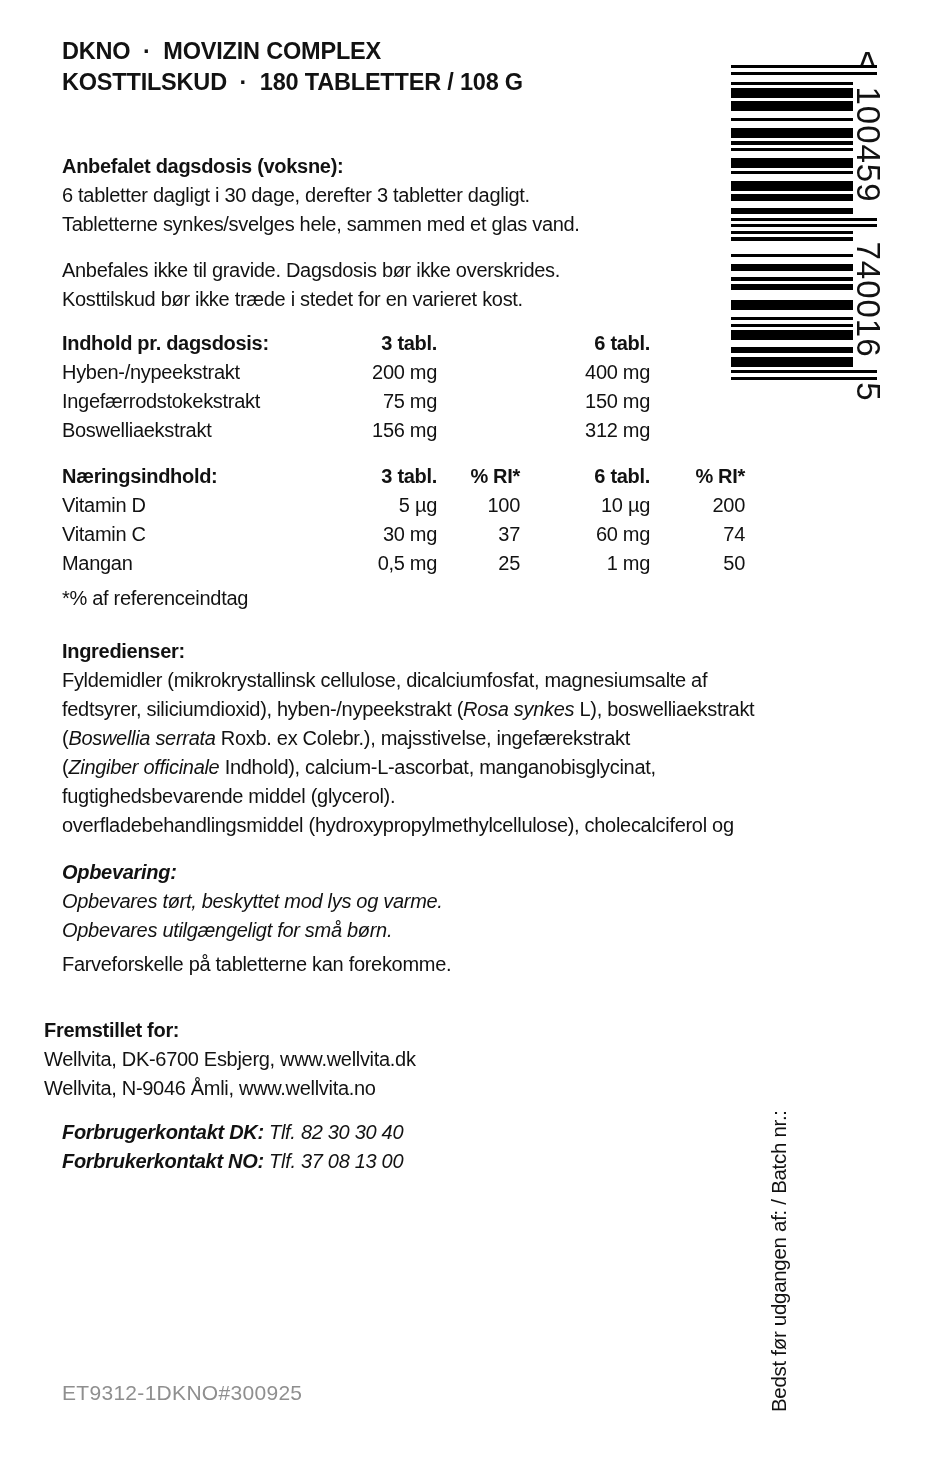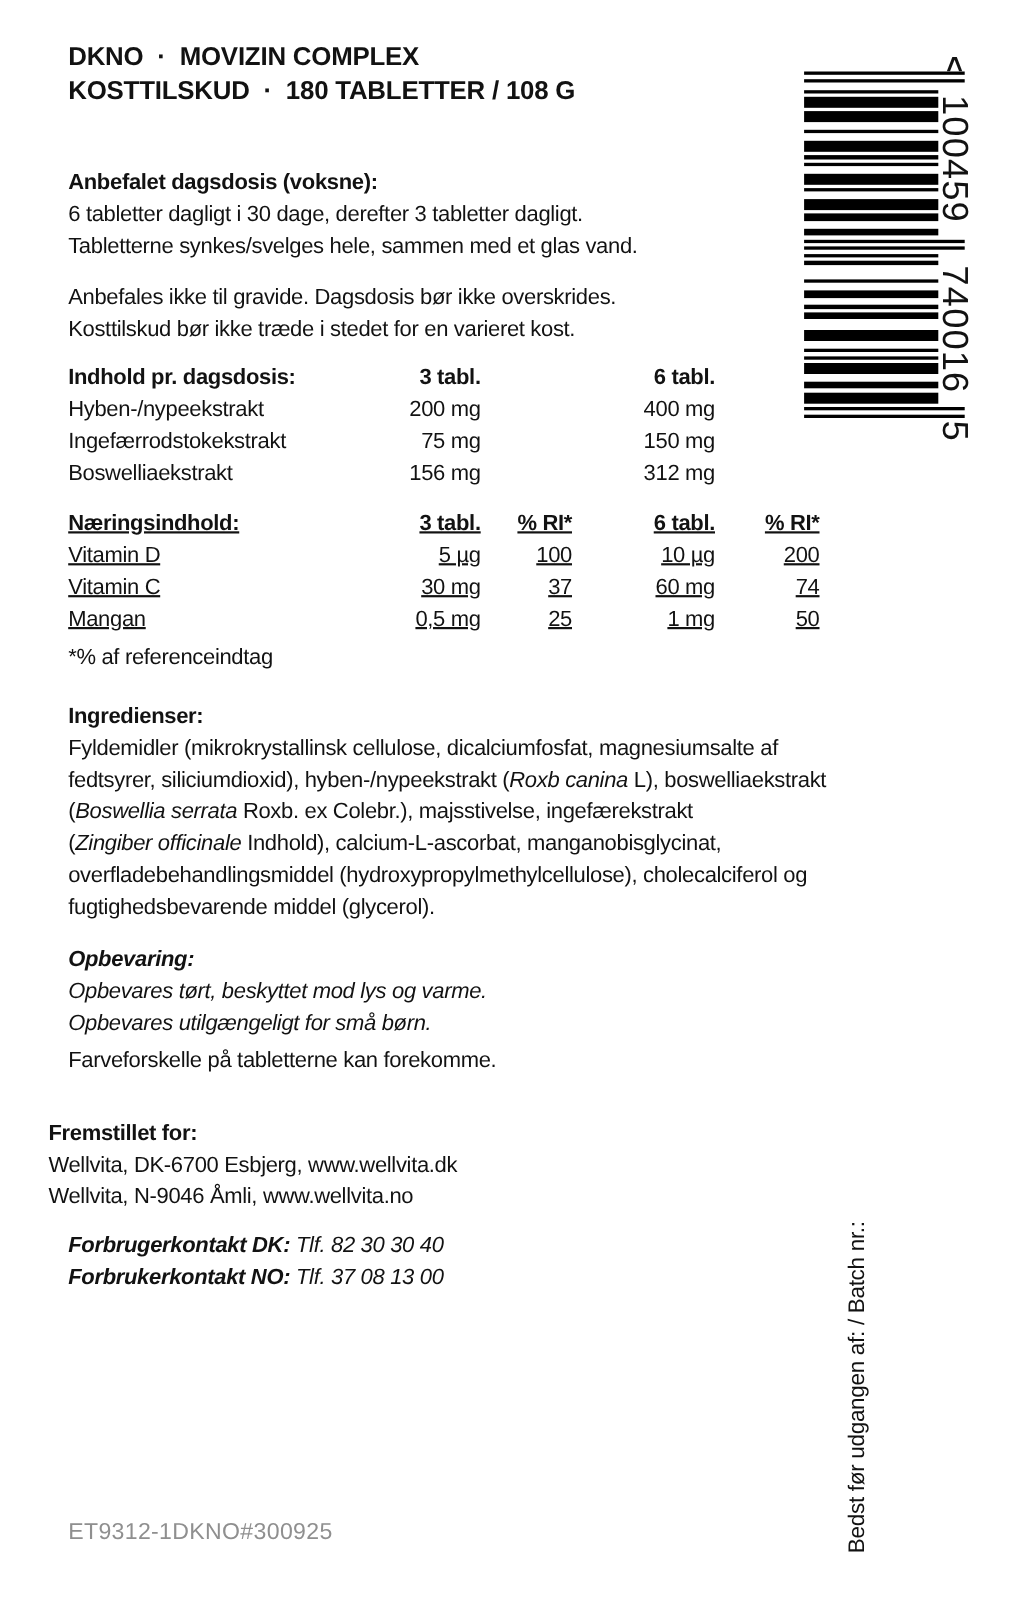--- a/index.html
+++ b/index.html
@@ -68,21 +68,21 @@
 
   <div>Ingefærrodstokekstrakt</div>
   <div class="num">75 mg</div>
   <div class="num">150 mg</div>
 
   <div>Boswelliaekstrakt</div>
   <div class="num">156 mg</div>
   <div class="num">312 mg</div>
 </div>
 
-<div class="abs grid2" style="left:62px;top:462px;text-decoration:underline;">
+<div class="abs grid2" style="left:62px;top:462px;">
   <div class="b">Næringsindhold:</div>
   <div class="b num">3 tabl.</div>
   <div class="b num">% RI*</div>
   <div class="b num">6 tabl.</div>
   <div class="b num">% RI*</div>
 
   <div>Vitamin D</div>
   <div class="num">5 µg</div>
   <div class="num">100</div>
   <div class="num">10 µg</div>
@@ -99,25 +99,25 @@
   <div class="num">25</div>
   <div class="num">1 mg</div>
   <div class="num">50</div>
 </div>
 
 <div class="abs line" style="left:62px;top:584px;">*% af referenceindtag</div>
 
 <div class="abs" style="left:62px;top:637px;">
   <div class="line b">Ingredienser:</div>
   <div class="line"><span>Fyldemidler (mikrokrystallinsk cellulose, dicalciumfosfat, magnesiumsalte af</span></div>
-  <div class="line"><span>fedtsyrer, siliciumdioxid), hyben-/nypeekstrakt (</span><span class="it">Roxb canina</span><span> L), boswelliaekstrakt</span></div>
+  <div class="line"><span>fedtsyrer, siliciumdioxid), hyben-/nypeekstrakt (</span><span class="it">Rosa synkes</span><span> L), boswelliaekstrakt</span></div>
   <div class="line"><span>(</span><span class="it">Boswellia serrata</span><span> Roxb. ex Colebr.), majsstivelse, ingefærekstrakt</span></div>
   <div class="line"><span>(</span><span class="it">Zingiber officinale</span><span> Indhold), calcium-L-ascorbat, manganobisglycinat,</span></div>
+  <div class="line"><span>fugtighedsbevarende middel (glycerol).</span></div>
   <div class="line"><span>overfladebehandlingsmiddel (hydroxypropylmethylcellulose), cholecalciferol og</span></div>
-  <div class="line"><span>fugtighedsbevarende middel (glycerol).</span></div>
 </div>
 
 <div class="abs" style="left:62px;top:858px;font-style:italic;">
   <div class="line b">Opbevaring:</div>
   <div class="line">Opbevares tørt, beskyttet mod lys og varme.</div>
   <div class="line">Opbevares utilgængeligt for små børn.</div>
 </div>
 
 <div class="abs line" style="left:62px;top:950px;">Farveforskelle på tabletterne kan forekomme.</div>
 

